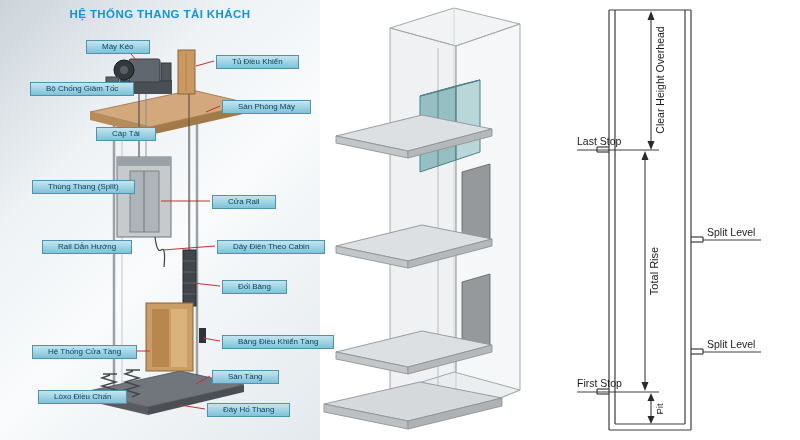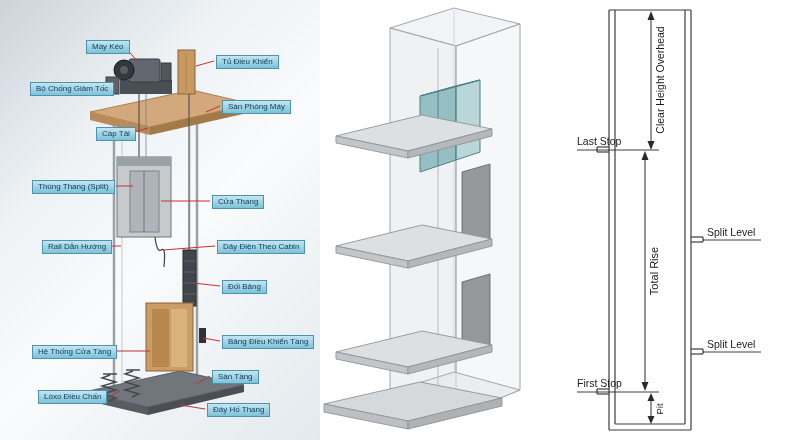--- a/index.html
+++ b/index.html
@@ -10,21 +10,21 @@
   
   #left-panel{
     position:absolute;left:0;top:0;width:320px;height:440px;
     background:linear-gradient(135deg,#ccd4da 0%,#eef2f5 30%,#f9fbfc 55%,#e3e9ed 100%);
   }
   #diagram-title{
     position:absolute;left:0;top:8px;width:320px;text-align:center;
     color:#1095d6;font-weight:bold;font-size:11.5px;letter-spacing:.4px;
   }
   .plabel{
-    position:absolute;font-size:8px;line-height:10px;padding:1px 5px;
+    position:absolute;font-size:8px;line-height:10px;padding:1px 15px;
     background:linear-gradient(#c4e5f0,#7ec2d8);
     border:1px solid #4d93ad;border-radius:0;color:#093b5e;
     white-space:nowrap;text-align:center;
   }
   svg{position:absolute;top:0;}
   .schem-text{fill:#1c1c1c;font-size:10.5px;font-family:"Liberation Sans",sans-serif;}
   .schem-line{stroke:#3c3c3c;stroke-width:1.2;fill:none;}
   .dim-line{stroke:#2a2a2a;stroke-width:1;fill:none;}
   .arrow{fill:#2a2a2a;}
 </style>
@@ -121,32 +121,33 @@
         <line x1="220" y1="106" x2="206" y2="112"></line>
         <line x1="210" y1="201" x2="161" y2="201"></line>
         <line x1="215" y1="246" x2="163" y2="250"></line>
         <line x1="220" y1="286" x2="193" y2="283"></line>
         <line x1="220" y1="341" x2="203" y2="338"></line>
         <line x1="210" y1="376" x2="196" y2="384"></line>
         <line x1="205" y1="409" x2="180" y2="405"></line>
       </g>
     </svg>
 
+    <div id="diagram-title">HỆ THỐNG THANG TẢI KHÁCH</div>
 
     <div class="plabel" style="left:86px;top:40px">Máy Kéo</div>
     <div class="plabel" style="left:30px;top:82px">Bộ Chống Giảm Tốc</div>
     <div class="plabel" style="left:96px;top:127px">Cáp Tải</div>
     <div class="plabel" style="left:32px;top:180px">Thùng Thang (Split)</div>
     <div class="plabel" style="left:42px;top:240px">Rail Dẫn Hướng</div>
     <div class="plabel" style="left:32px;top:345px">Hệ Thống Cửa Tầng</div>
     <div class="plabel" style="left:38px;top:390px">Lòxo Điều Chấn</div>
 
     <div class="plabel" style="left:216px;top:55px">Tủ Điều Khiển</div>
     <div class="plabel" style="left:222px;top:100px">Sàn Phòng Máy</div>
-    <div class="plabel" style="left:212px;top:195px">Cửa Thang</div>
+    <div class="plabel" style="left:212px;top:195px">Cửa Rail</div>
     <div class="plabel" style="left:217px;top:240px">Dây Điện Theo Cabin</div>
     <div class="plabel" style="left:222px;top:280px">Đối Bảng</div>
     <div class="plabel" style="left:222px;top:335px">Bảng Điều Khiển Tầng</div>
     <div class="plabel" style="left:212px;top:370px">Sàn Tầng</div>
     <div class="plabel" style="left:207px;top:403px">Đáy Hố Thang</div>
   </div>
 
   <svg width="255" height="440" style="left:320px">
 
     <g stroke="#a2a8ac" stroke-width="1">

